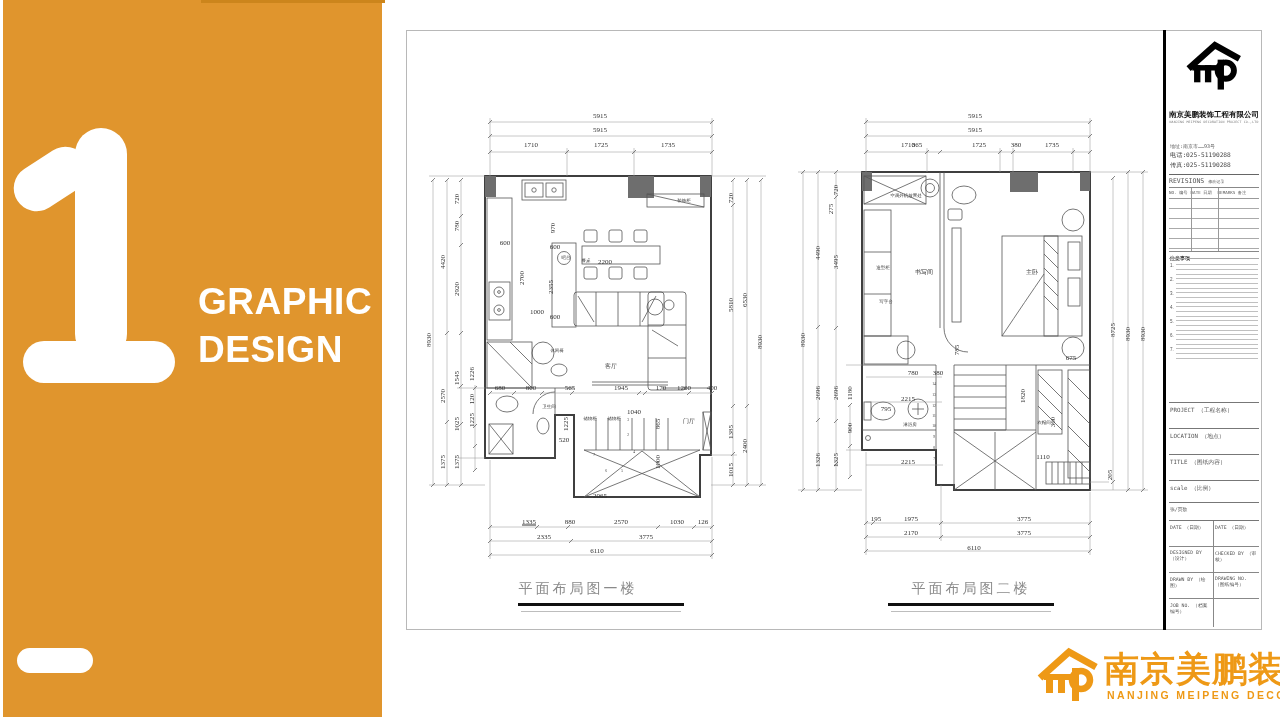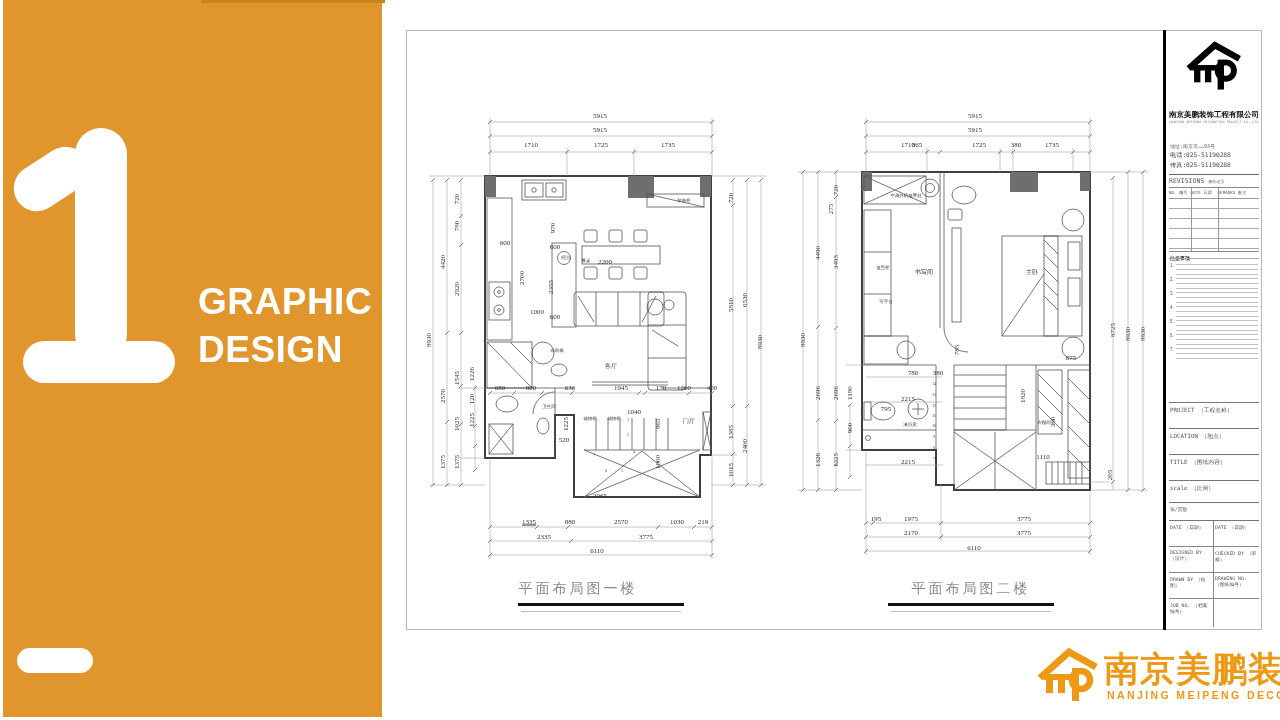--- a/index.html
+++ b/index.html
@@ -254,35 +254,35 @@
       <span class="dim rot" style="left: 731px; top: 305px;">5810</span>
       <span class="dim rot" style="left: 731px; top: 432px;">1385</span>
       <span class="dim rot" style="left: 731px; top: 470px;">1015</span>
       <span class="dim rot" style="left: 745px; top: 300px;">6530</span>
       <span class="dim rot" style="left: 745px; top: 446px;">2400</span>
       <span class="dim rot" style="left: 760px; top: 342px;">8930</span>
       <span class="dim" style="left: 529px; top: 522px; text-decoration: underline;">1335</span>
       <span class="dim" style="left: 570px; top: 522px;">880</span>
       <span class="dim" style="left: 621px; top: 522px;">2570</span>
       <span class="dim" style="left: 677px; top: 522px;">1030</span>
-      <span class="dim" style="left: 703px; top: 522px;">219</span>
+      <span class="dim" style="left: 703px; top: 522px;">126</span>
       <span class="dim" style="left: 544px; top: 537px;">2335</span>
       <span class="dim" style="left: 646px; top: 537px;">3775</span>
       <span class="dim" style="left: 597px; top: 551px;">6110</span>
       <span class="dim" style="left: 505px; top: 243px;">600</span>
       <span class="dim rot" style="left: 522px; top: 278px;">2700</span>
       <span class="dim" style="left: 537px; top: 312px;">1000</span>
       <span class="dim rot" style="left: 553px; top: 228px;">970</span>
       <span class="dim" style="left: 555px; top: 247px;">600</span>
       <span class="dim rot" style="left: 551px; top: 287px;">2355</span>
       <span class="dim" style="left: 555px; top: 317px;">600</span>
       <span class="dim" style="left: 605px; top: 262px;">2200</span>
       <span class="dim" style="left: 500px; top: 388px;">680</span>
       <span class="dim" style="left: 531px; top: 388px;">800</span>
-      <span class="dim" style="left: 570px; top: 388px;">636</span>
+      <span class="dim" style="left: 570px; top: 388px;">565</span>
       <span class="dim" style="left: 621px; top: 388px;">1945</span>
       <span class="dim" style="left: 661px; top: 388px;">170</span>
       <span class="dim" style="left: 684px; top: 388px;">1260</span>
       <span class="dim" style="left: 712px; top: 388px;">400</span>
       <span class="dim" style="left: 564px; top: 440px;">520</span>
       <span class="dim" style="left: 634px; top: 412px;">1040</span>
       <span class="dim rot" style="left: 658px; top: 424px;">865</span>
       <span class="dim rot" style="left: 658px; top: 462px;">1000</span>
       <span class="dim" style="left: 600px; top: 496px;">2065</span>
       <span class="dim rot" style="left: 566px; top: 424px;">1225</span>

